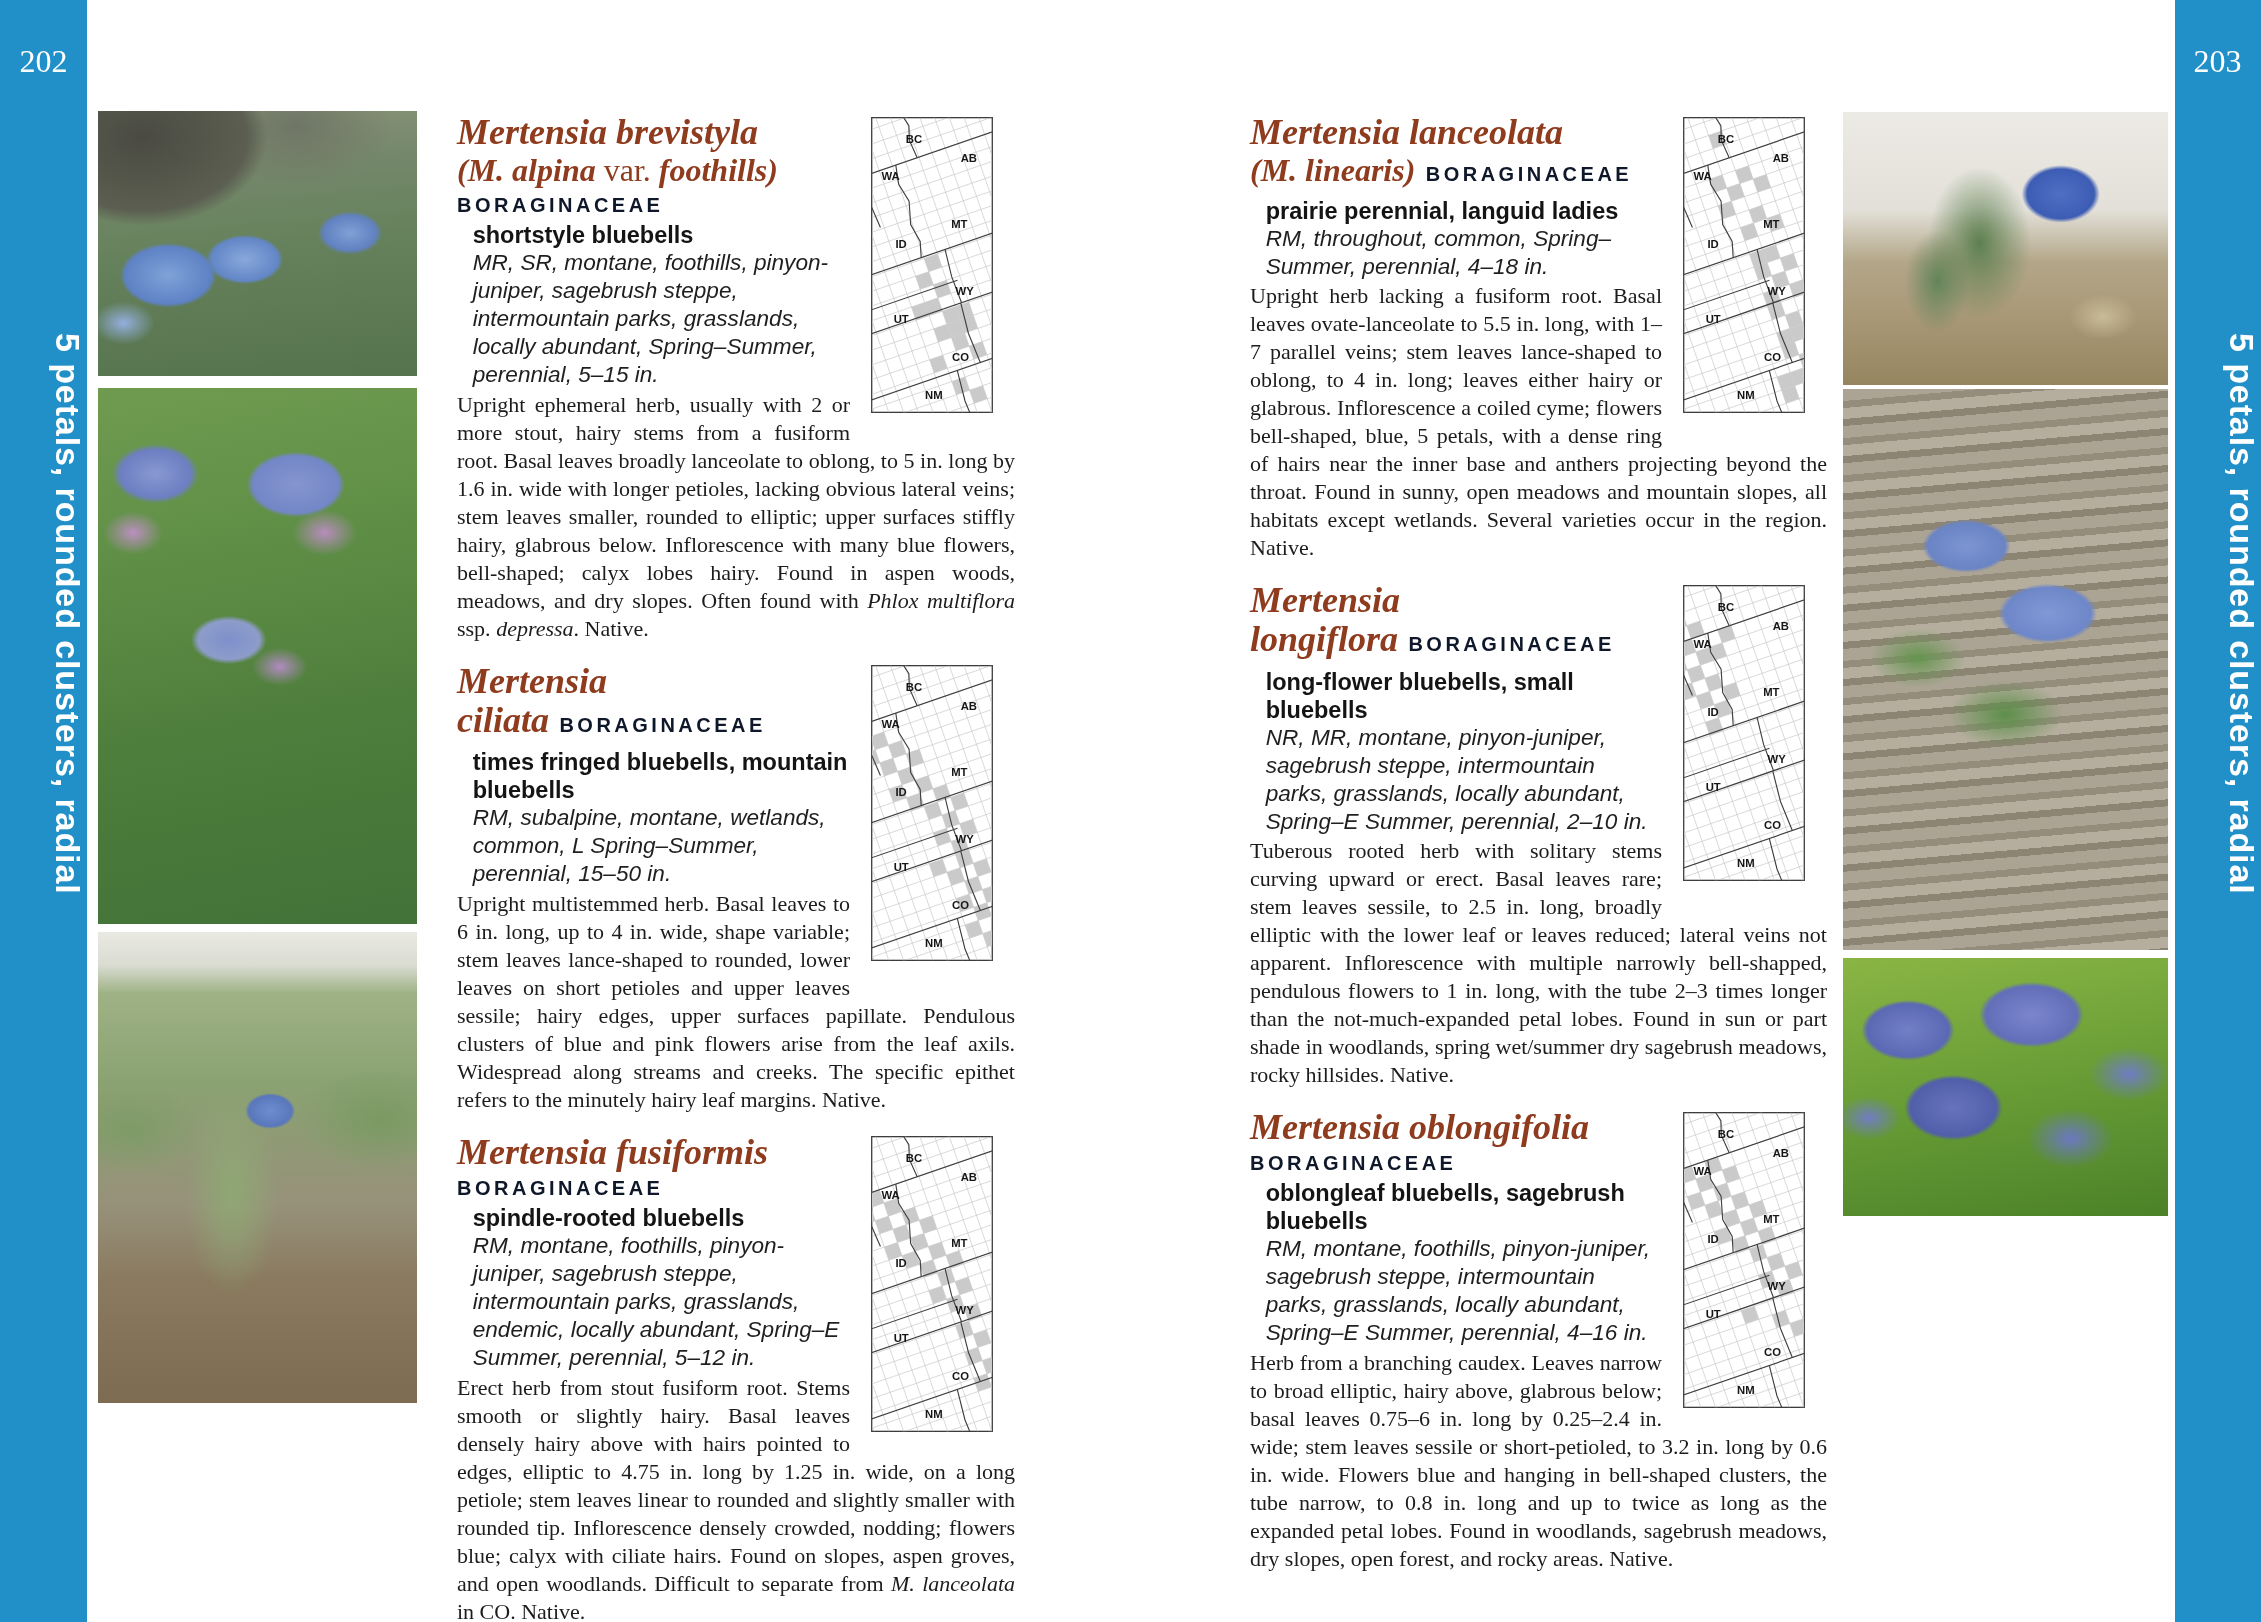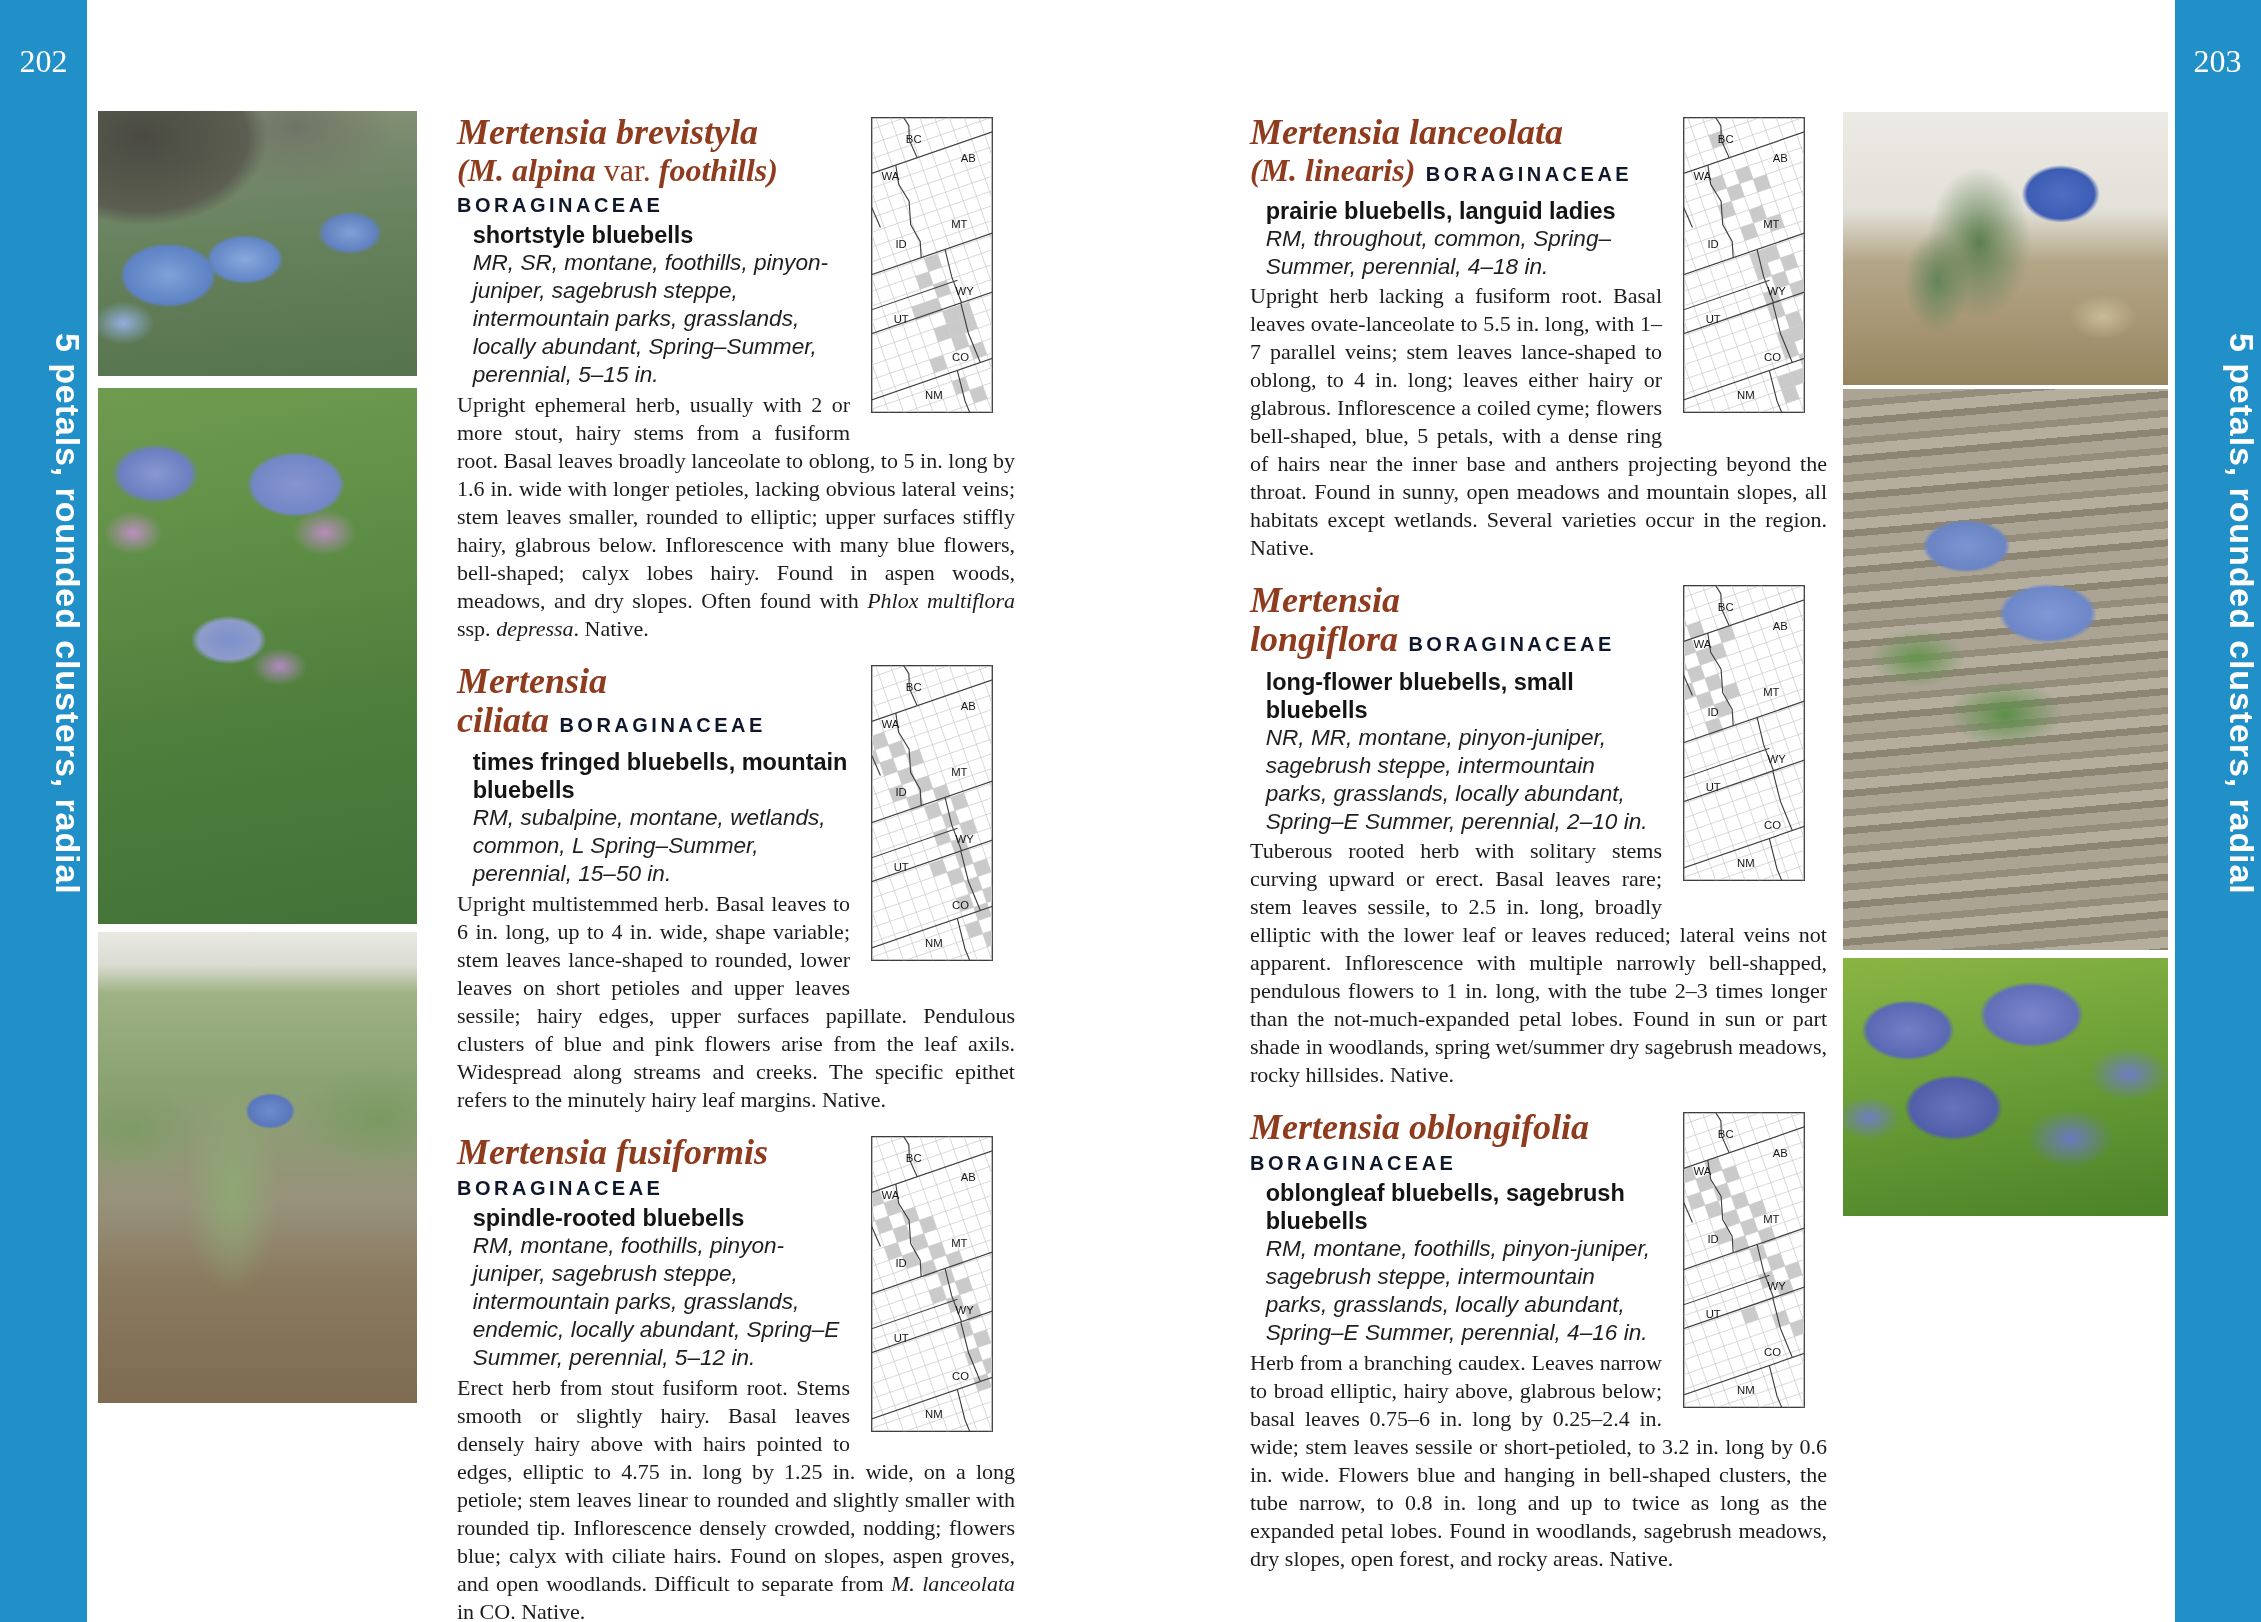--- a/index.html
+++ b/index.html
@@ -65,21 +65,21 @@
     radial-gradient(65px 43px at 88% 45%,#6f7cc4 0%,transparent 62%),
     radial-gradient(78px 52px at 34% 58%,#6774bc 0%,#515eaa 55%,transparent 63%),
     radial-gradient(70px 48px at 70% 70%,#6b78c0 0%,transparent 62%),
     radial-gradient(52px 35px at 8% 62%,#707dc2 0%,transparent 62%),
     linear-gradient(170deg,#8ab544 0%,#76a73c 30%,#659a34 55%,#578d2e 80%,#4c8228 100%);}
   
   .text-col{position:absolute;top:113px;}
   #page-left .text-col{left:370px;width:558px;}
   #page-right .text-col{left:119px;width:577px;}
   .species{margin-bottom:19px;}
-  .range-map{float:right;width:144px;height:296px;margin:3.5px 0 14px 21px;}
+  .range-map{float:right;width:144px;height:296px;margin:3.5px 0 14px 21px;font-weight:bold;}
   .sp-name{margin:0;font-size:36px;line-height:39px;font-weight:bold;font-style:italic;
            color:#8e3b1e;font-family:"Liberation Serif",serif;}
   .fam{font-family:"Liberation Sans",sans-serif;font-style:normal;font-weight:bold;
        color:#0f172a;font-size:20px;letter-spacing:3.5px;}
   .fam.inline{margin-left:10.4px;}
   .sp-syn{font-size:32px;line-height:37px;color:#8e3b1e;font-family:"Liberation Serif",serif;}
   .sp-syn .it{font-style:italic;font-weight:bold;}
   .fam-own{margin-top:2.6px;line-height:26px;}
   .sp-common{margin-top:3.5px;padding-left:15.7px;font-family:"Liberation Sans",sans-serif;
              font-weight:bold;font-size:23.5px;line-height:28px;color:#141414;}
@@ -540,21 +540,21 @@
               <text x="92" y="127" font-family="&quot;Liberation Sans&quot;,sans-serif" font-size="13" fill="#161616">MT</text>
               <text x="28" y="150" font-family="&quot;Liberation Sans&quot;,sans-serif" font-size="13" fill="#161616">ID</text>
               <text x="97" y="205" font-family="&quot;Liberation Sans&quot;,sans-serif" font-size="13" fill="#161616">WY</text>
               <text x="26" y="237" font-family="&quot;Liberation Sans&quot;,sans-serif" font-size="13" fill="#161616">UT</text>
               <text x="93" y="280" font-family="&quot;Liberation Sans&quot;,sans-serif" font-size="13" fill="#161616">CO</text>
               <text x="62" y="324" font-family="&quot;Liberation Sans&quot;,sans-serif" font-size="13" fill="#161616">NM</text>
             </svg></div>
       <h2 class="sp-name"><span class="nm">Mertensia lanceolata</span></h2>
       <div class="sp-syn"><span class="syn-seg"><span class="it">(M. linearis)</span></span><span class="fam inline f-syn">BORAGINACEAE</span></div>
 
-      <div class="sp-common">prairie bluebells, languid ladies</div>
+      <div class="sp-common">prairie perennial, languid ladies</div>
       <div class="sp-habitat">RM, throughout, common, Spring–Summer, perennial, 4–18 in.</div>
       <p class="sp-desc"><span>Upright herb lacking a fusiform root. Basal leaves ovate-lanceolate to 5.5 in. long, with 1–7 parallel veins; stem leaves lance-shaped to oblong, to 4 in. long; leaves either hairy or glabrous. Inflorescence a coiled cyme; flowers bell-shaped, blue, 5 petals, with a dense ring of hairs near the inner base and anthers projecting beyond the throat. Found in sunny, open meadows and mountain slopes, all habitats except wetlands. Several varieties occur in the region. Native.</span></p>
     </article>
 
     <article class="species">
       <div class="range-map"><svg viewBox="0 0 140 340" width="122" height="296">
               <defs>
                 <clipPath id="mapclip4">
                   <rect x="1" y="1" width="138" height="338"></rect>
                 </clipPath>

